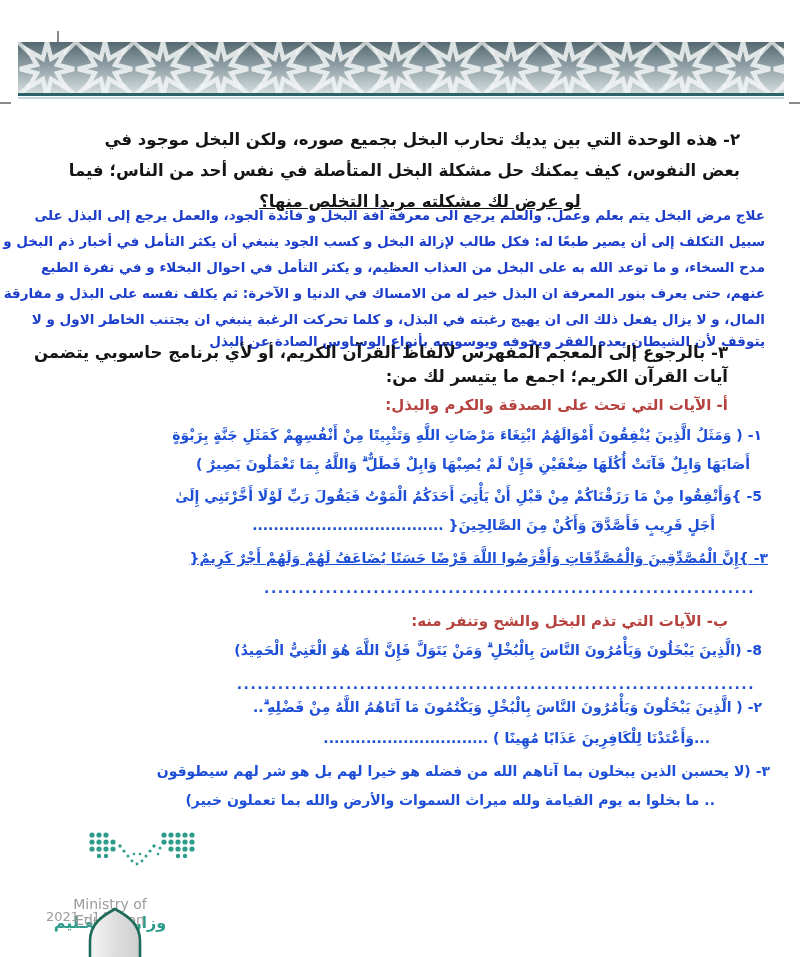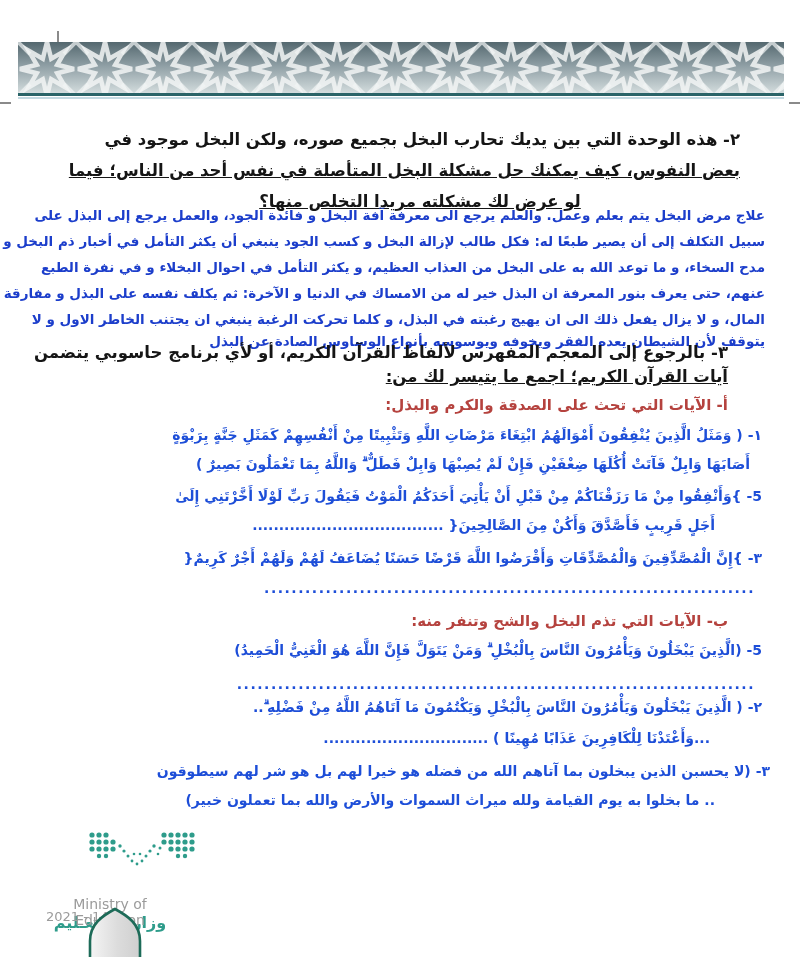--- a/index.html
+++ b/index.html
@@ -46,47 +46,47 @@
       </pattern>
     </defs>
     <rect width="766" height="51" fill="url(#bandgrad)"></rect>
     <rect width="766" height="51" fill="url(#girih)"></rect>
   </svg>
 </div>
 <div class="abs band-line-dark" style="left:18px;top:62px;width:766px;height:3px;"></div>
 <div class="abs band-line-light" style="left:18px;top:66px;width:766px;height:2px;"></div>
 
 <div class="abs ar black-print" style="right:60px;top:99px;">٢- هذه الوحدة التي بين يديك تحارب البخل بجميع صوره، ولكن البخل موجود في</div>
-<div class="abs ar black-print" style="right:60px;top:130px;text-decoration:underline;">بعض النفوس، كيف يمكنك حل مشكلة البخل المتأصلة في نفس أحد من الناس؛ فيما</div>
+<div class="abs ar black-print" style="right:60px;top:130px;">بعض النفوس، كيف يمكنك حل مشكلة البخل المتأصلة في نفس أحد من الناس؛ فيما</div>
 <div class="abs ar black-print" style="right:60px;top:161px;left:100px;text-align:center;text-decoration:underline;">لو عرض لك مشكلته مريدا التخلص منها؟</div>
 
 <div class="abs ar blue-hand" style="right:35px;top:176px;">علاج مرض البخل يتم بعلم وعمل. والعلم يرجع الى معرفة آفة البخل و فائدة الجود، والعمل يرجع إلى البذل على</div>
 <div class="abs ar blue-hand" style="right:35px;top:202px;">سبيل التكلف إلى أن يصير طبعًا له: فكل طالب لإزالة البخل و كسب الجود ينبغي أن يكثر التأمل في أخبار ذم البخل و</div>
 <div class="abs ar blue-hand" style="right:35px;top:228px;">مدح السخاء، و ما توعد الله به على البخل من العذاب العظيم، و يكثر التأمل في احوال البخلاء و في نفرة الطبع</div>
 <div class="abs ar blue-hand" style="right:35px;top:254px;">عنهم، حتى يعرف بنور المعرفة ان البذل خير له من الامساك في الدنيا و الآخرة: ثم يكلف نفسه على البذل و مفارقة</div>
 <div class="abs ar blue-hand" style="right:35px;top:280px;">المال، و لا يزال يفعل ذلك الى ان يهيج رغبته في البذل، و كلما تحركت الرغبة ينبغي ان يجتنب الخاطر الاول و لا</div>
 <div class="abs ar blue-hand" style="right:35px;top:302px;">يتوقف لأن الشيطان يعده الفقر ويخوفه ويوسوسه بأنواع الوساوس الصادة عن البذل</div>
 
 <div class="abs ar black-print" style="right:72px;top:312px;">٣- بالرجوع إلى المعجم المفهرس لألفاظ القرآن الكريم، أو لأي برنامج حاسوبي يتضمن</div>
-<div class="abs ar black-print" style="right:72px;top:336px;text-decoration:underline;">آيات القرآن الكريم؛ اجمع ما يتيسر لك من:</div>
+<div class="abs ar black-print" style="right:72px;top:336px;">آيات القرآن الكريم؛ اجمع ما يتيسر لك من:</div>
 
 <div class="abs ar red-head" style="right:72px;top:365px;">أ- الآيات التي تحث على الصدقة والكرم والبذل:</div>
 
 <div class="abs ar blue-verse" style="right:38px;top:396px;">١- ( وَمَثَلُ الَّذِينَ يُنْفِقُونَ أَمْوَالَهُمُ ابْتِغَاءَ مَرْضَاتِ اللَّهِ وَتَثْبِيتًا مِنْ أَنْفُسِهِمْ كَمَثَلِ جَنَّةٍ بِرَبْوَةٍ</div>
 <div class="abs ar blue-verse" style="right:50px;top:425px;">أَصَابَهَا وَابِلٌ فَآتَتْ أُكُلَهَا ضِعْفَيْنِ فَإِنْ لَمْ يُصِبْهَا وَابِلٌ فَطَلٌّ ۗ وَاللَّهُ بِمَا تَعْمَلُونَ بَصِيرٌ )</div>
 
 <div class="abs ar blue-verse" style="right:38px;top:457px;">5- }وَأَنْفِقُوا مِنْ مَا رَزَقْنَاكُمْ مِنْ قَبْلِ أَنْ يَأْتِيَ أَحَدَكُمُ الْمَوْتُ فَيَقُولَ رَبِّ لَوْلَا أَخَّرْتَنِي إِلَىٰ</div>
 <div class="abs ar blue-verse" style="right:85px;top:486px;">أَجَلٍ قَرِيبٍ فَأَصَّدَّقَ وَأَكُنْ مِنَ الصَّالِحِينَ{ ....................................</div>
 
-<div class="abs ar blue-verse" style="right:38px;top:519px;">٣- }إِنَّ الْمُصَّدِّقِينَ وَالْمُصَّدِّقَاتِ وَأَقْرَضُوا اللَّهَ قَرْضًا حَسَنًا يُضَاعَفُ لَهُمْ وَلَهُمْ أَجْرٌ كَرِيمٌ{</div>
+<div class="abs ar blue-verse" style="right:32px;top:519px;text-decoration:underline;">٣- }إِنَّ الْمُصَّدِّقِينَ وَالْمُصَّدِّقَاتِ وَأَقْرَضُوا اللَّهَ قَرْضًا حَسَنًا يُضَاعَفُ لَهُمْ وَلَهُمْ أَجْرٌ كَرِيمٌ{</div>
 <div class="abs ar blue-verse dots" style="right:45px;top:549px;">........................................................................</div>
 
 <div class="abs ar red-head" style="right:72px;top:581px;">ب- الآيات التي تذم البخل والشح وتنفر منه:</div>
 
-<div class="abs ar blue-verse" style="right:38px;top:611px;">5- (الَّذِينَ يَبْخَلُونَ وَيَأْمُرُونَ النَّاسَ بِالْبُخْلِ ۗ وَمَنْ يَتَوَلَّ فَإِنَّ اللَّهَ هُوَ الْغَنِيُّ الْحَمِيدُ)</div>
+<div class="abs ar blue-verse" style="right:38px;top:611px;">8- (الَّذِينَ يَبْخَلُونَ وَيَأْمُرُونَ النَّاسَ بِالْبُخْلِ ۗ وَمَنْ يَتَوَلَّ فَإِنَّ اللَّهَ هُوَ الْغَنِيُّ الْحَمِيدُ)</div>
 <div class="abs ar blue-verse dots" style="right:45px;top:645px;">............................................................................</div>
 
 <div class="abs ar blue-verse" style="right:38px;top:668px;">٢- ( الَّذِينَ يَبْخَلُونَ وَيَأْمُرُونَ النَّاسَ بِالْبُخْلِ وَيَكْتُمُونَ مَا آتَاهُمُ اللَّهُ مِنْ فَضْلِهِ ۗ..</div>
 <div class="abs ar blue-verse" style="right:90px;top:699px;">...وَأَعْتَدْنَا لِلْكَافِرِينَ عَذَابًا مُهِينًا ) ...............................</div>
 
 <div class="abs ar blue-verse" style="right:30px;top:732px;">٣- (لا يحسبن الذين يبخلون بما آتاهم الله من فضله هو خيرا لهم بل هو شر لهم سيطوقون</div>
 <div class="abs ar blue-verse" style="right:85px;top:761px;">.. ما بخلوا به يوم القيامة ولله ميراث السموات والأرض والله بما تعملون خبير)</div>
 
 <div class="abs" style="left:86px;top:799px;width:120px;height:48px;">
   <svg width="120" height="48" viewBox="0 0 120 48">

